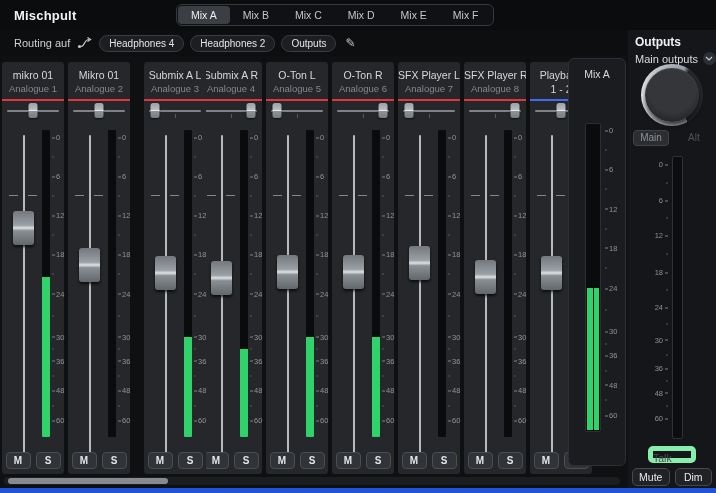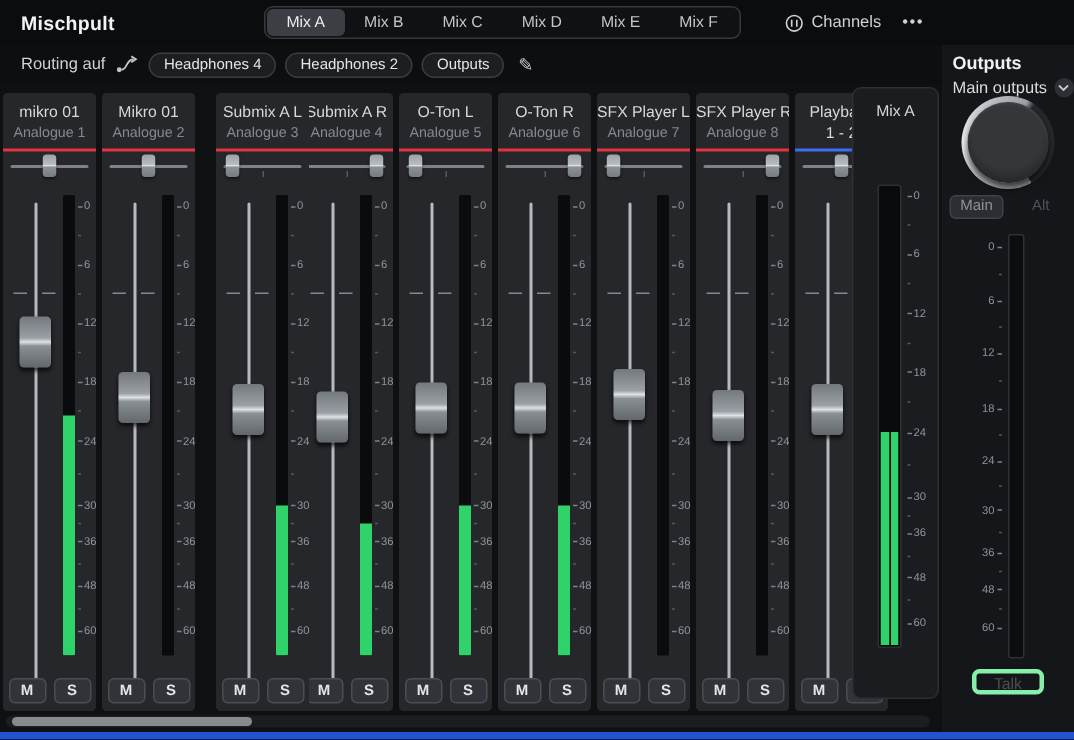--- a/index.html
+++ b/index.html
@@ -70,22 +70,22 @@
   .knob { position:absolute; inset:4px; border-radius:50%; background:radial-gradient(circle at 50% 38%, #34363a 0 55%, #232528 80%); box-shadow:inset 0 1px 2px rgba(255,255,255,.08), 0 3px 5px rgba(0,0,0,.7); }
   .mainalt { position:absolute; left:0; top:100px; width:100%; display:flex; justify-content:center; gap:8px; }
   .ma-btn { min-width:34px; height:16px; line-height:14px; text-align:center; font-size:10px; border-radius:4px; padding:0 6px; }
   .ma-btn.sel { background:#2b2d31; border:1px solid #3f4246; color:#8d9298; }
   .ma-btn.unsel { border:1px solid transparent; color:#4e5256; }
   .out-meterblock { position:absolute; left:22px; top:126px; width:40px; height:283px; }
   .out-scale { position:absolute; left:0; top:2px; width:18px; height:279px; font-size:7.5px; color:#8d9196; }
   .out-scale .tick { text-align:right; }
   .out-scale .tick .dash { margin-left:2px; margin-right:0; }
   .out-bar { position:absolute; left:22px; top:0; width:11px; height:283px; border:1px solid #2e3135; border-radius:2px; background:#0c0d0e; }
-  .talk-btn { position:absolute; left:50%; transform:translateX(-50%); top:416px; width:48px; height:17px; line-height:15px; text-align:center;
-    font-size:10.5px; color:#4b4e52; border:3px solid #86efac; border-radius:5px; }
+  .talk-btn { position:absolute; left:50%; transform:translateX(-50%); top:416px; width:48px; height:17px; line-height:15px; 
+    font-size:10.5px; color:#4b4e52; border:5px solid #86efac; border-radius:5px; }
   .mutedim { position:absolute; left:4px; top:438px; width:80px; display:flex; gap:5px; }
   .md-btn { flex:1; height:18px; line-height:16px; text-align:center; font-size:10.5px; color:#e8eaec; background:#202226; border:1px solid #46494e; border-radius:5px; }
 
   
   .hscroll-track { position:absolute; left:4px; top:421px; width:616px; height:8px; border-radius:4px; background:#1b1d20; }
   .hscroll-thumb { position:absolute; left:4px; top:1px; width:160px; height:6px; border-radius:3px; background:#878b90; }
   .accent-bottom { position:absolute; left:0; bottom:0; width:716px; height:5px; background:#2154d4; z-index:20; }
 
   svg { display:block; }
 </style>
@@ -97,33 +97,20 @@
   <div class="topbar">
     <div class="app-title">Mischpult</div>
     <div class="tabs" id="tabs">
         <div class="tab active">Mix A</div>
         <div class="tab">Mix B</div>
         <div class="tab">Mix C</div>
         <div class="tab">Mix D</div>
         <div class="tab">Mix E</div>
         <div class="tab">Mix F</div>
       </div>
-    <div class="topbar-right">
-      <div class="channels-btn">
-        <span>
-          <svg width="13" height="13" viewBox="0 0 13 13">
-              <circle cx="6.5" cy="6.5" r="5.2" fill="none" stroke="#cfd2d5" stroke-width="1.1"></circle>
-              <line x1="4.8" y1="4.2" x2="4.8" y2="8.8" stroke="#cfd2d5" stroke-width="1.1"></line>
-              <line x1="8.2" y1="4.2" x2="8.2" y2="8.8" stroke="#cfd2d5" stroke-width="1.1"></line>
-            </svg>
-        </span>
-        <span>Channels</span>
-      </div>
-      <div class="menu-dots">•••</div>
-    </div>
   </div>
 
   <div class="toolbar">
     <span class="toolbar-label">Routing auf</span>
     <span>
       <svg width="15" height="14" viewBox="0 0 15 14">
           <circle cx="2.5" cy="10.5" r="1.6" fill="#c4c7ca"></circle>
           <path d="M4 10.5 C8 10.5 7 3.5 12 3.5" fill="none" stroke="#c4c7ca" stroke-width="1.2"></path>
           <path d="M10.5 1.5 L13.6 3.5 L10.5 5.5" fill="none" stroke="#c4c7ca" stroke-width="1.2"></path>
         </svg>
@@ -568,16 +555,20 @@
           <div class="tick minor" style="top: 79.75%;"><span style="display:inline-block;width:10px"></span><span class="dash"></span></div>
           <div class="tick" style="top: 84.2%;"><span>48</span><span class="dash"></span></div>
           <div class="tick minor" style="top: 88.7%;"><span style="display:inline-block;width:10px"></span><span class="dash"></span></div>
           <div class="tick" style="top: 93.2%;"><span>60</span><span class="dash"></span></div>
         </div>
       <div class="out-bar">
           <div class="meter-fill" id="outFill" style="height: 0%;"></div>
         </div>
     </div>
     <div class="talk-btn">Talk</div>
+    <div class="mutedim">
+      <div class="md-btn">Mute</div>
+      <div class="md-btn">Dim</div>
+    </div>
   </div>
 
   <div class="accent-bottom"></div>
 </div>
 
 </body></html>

